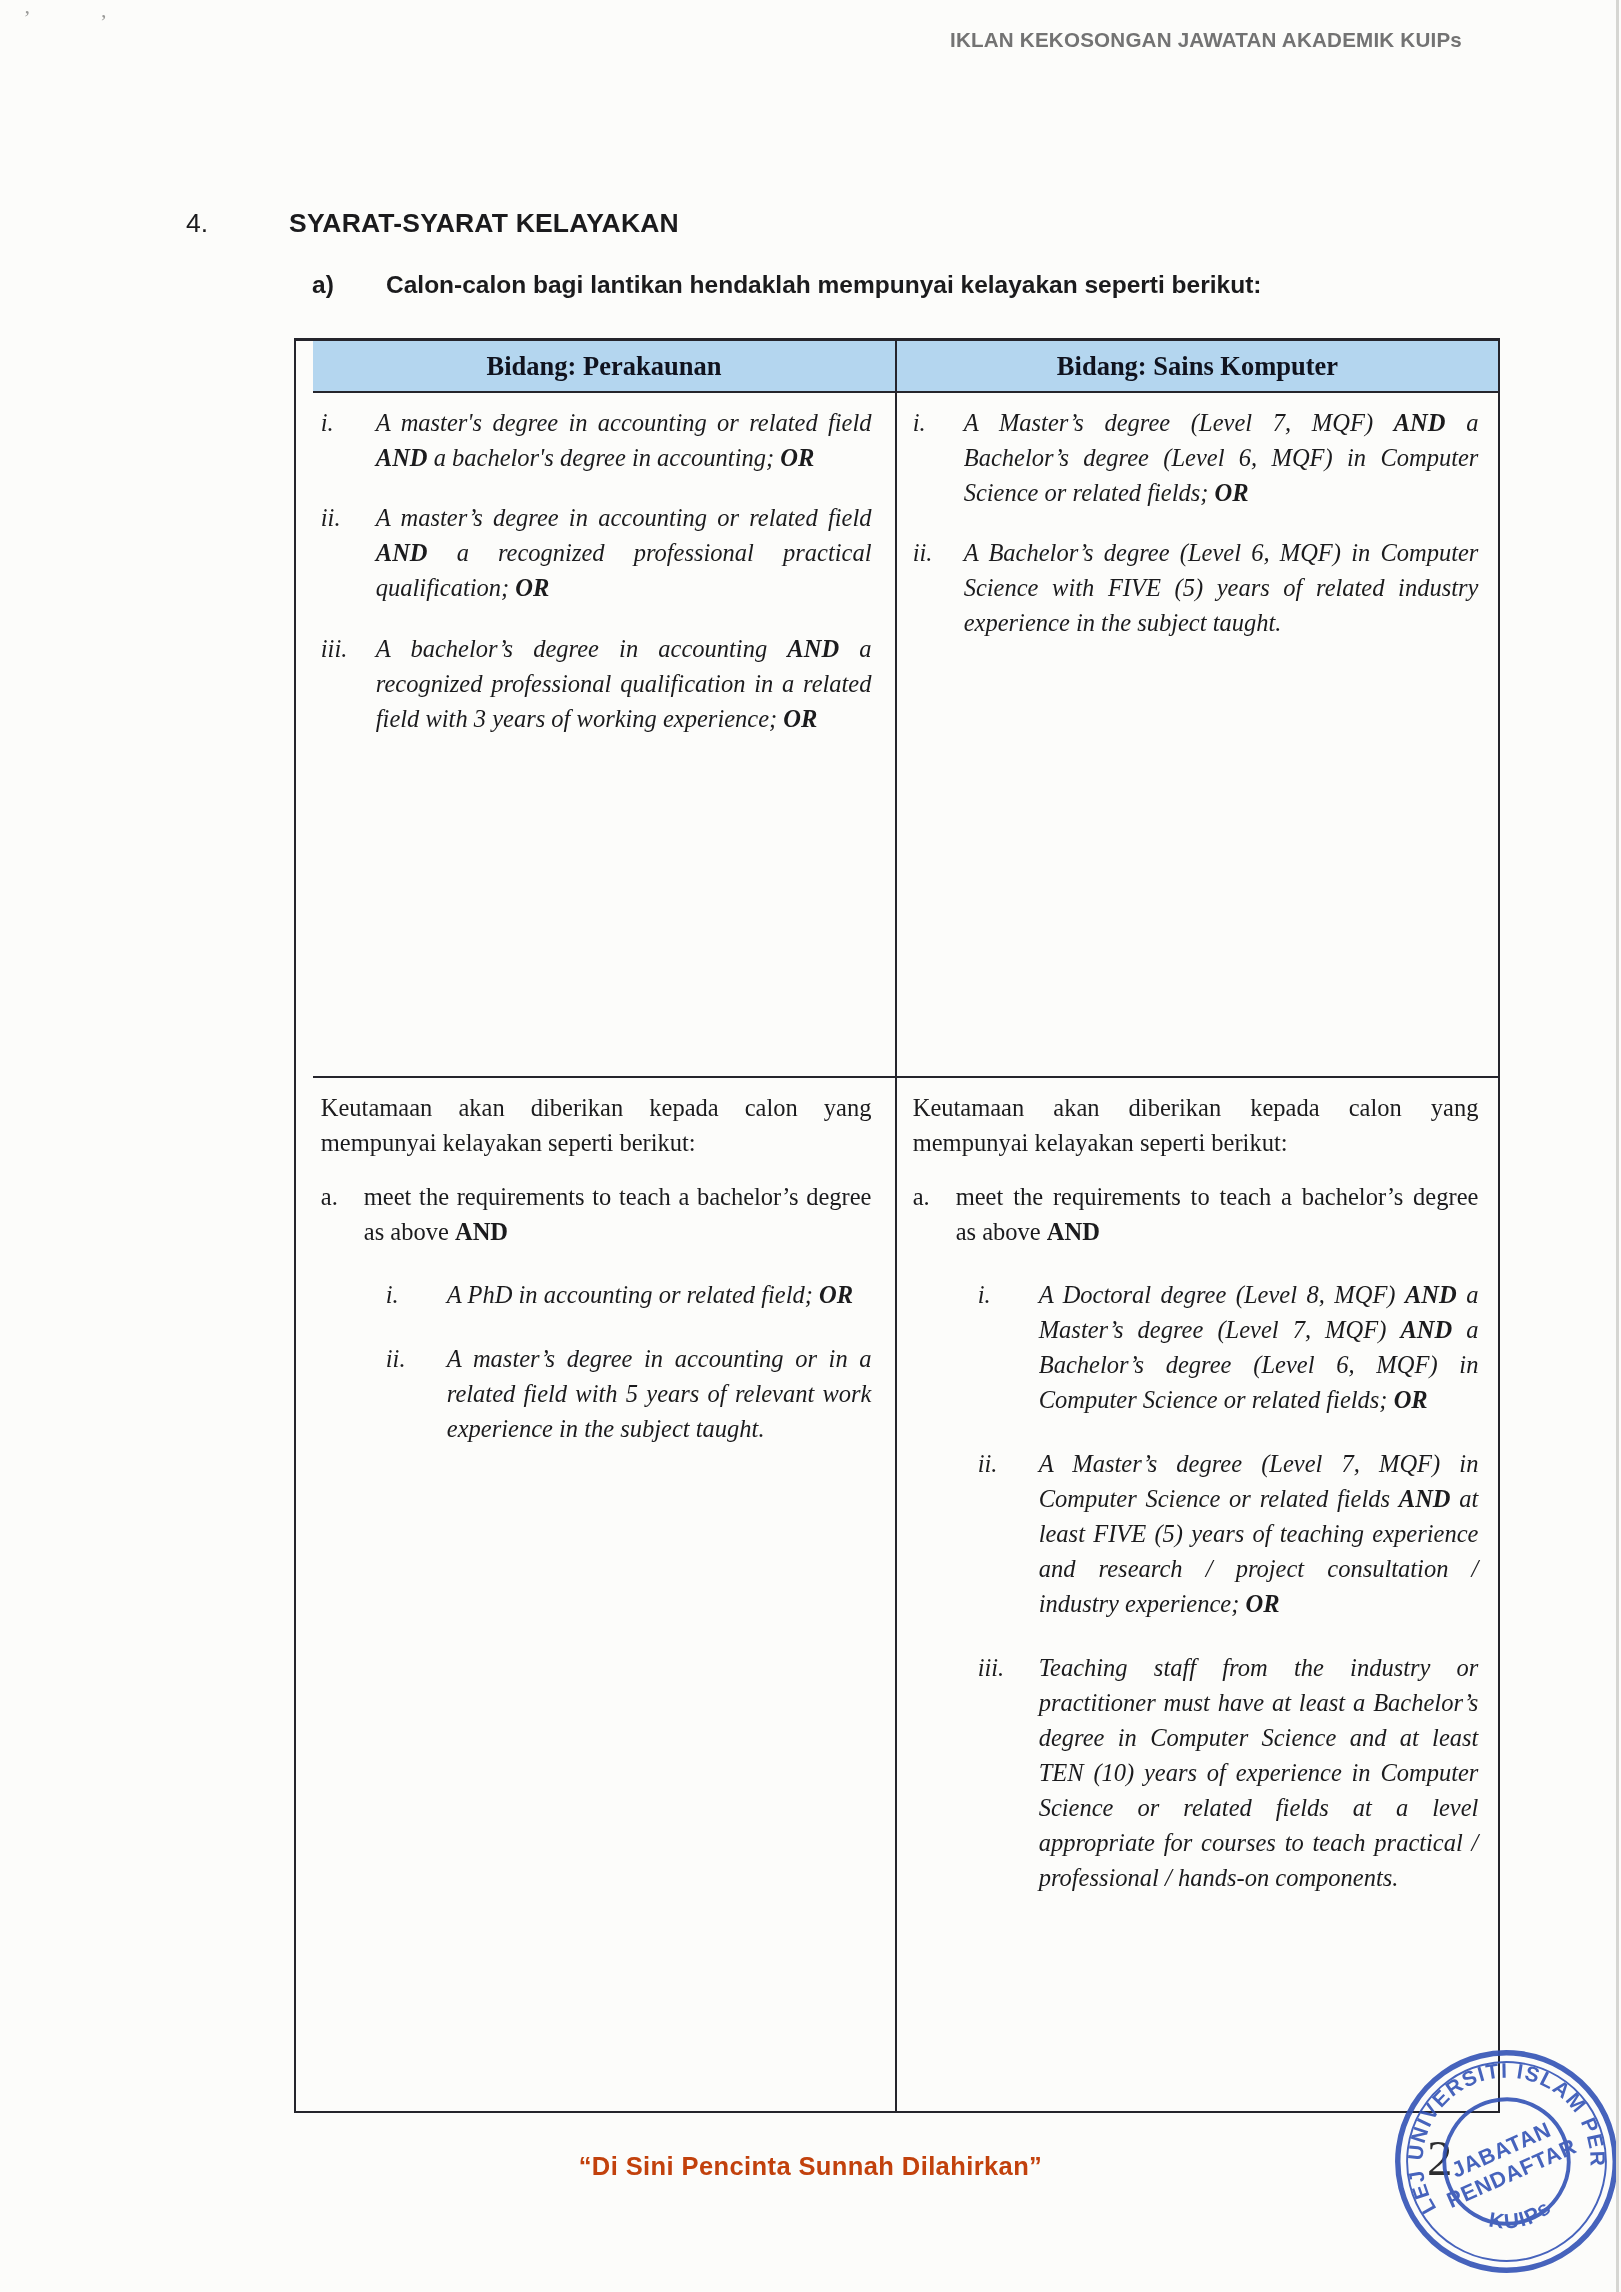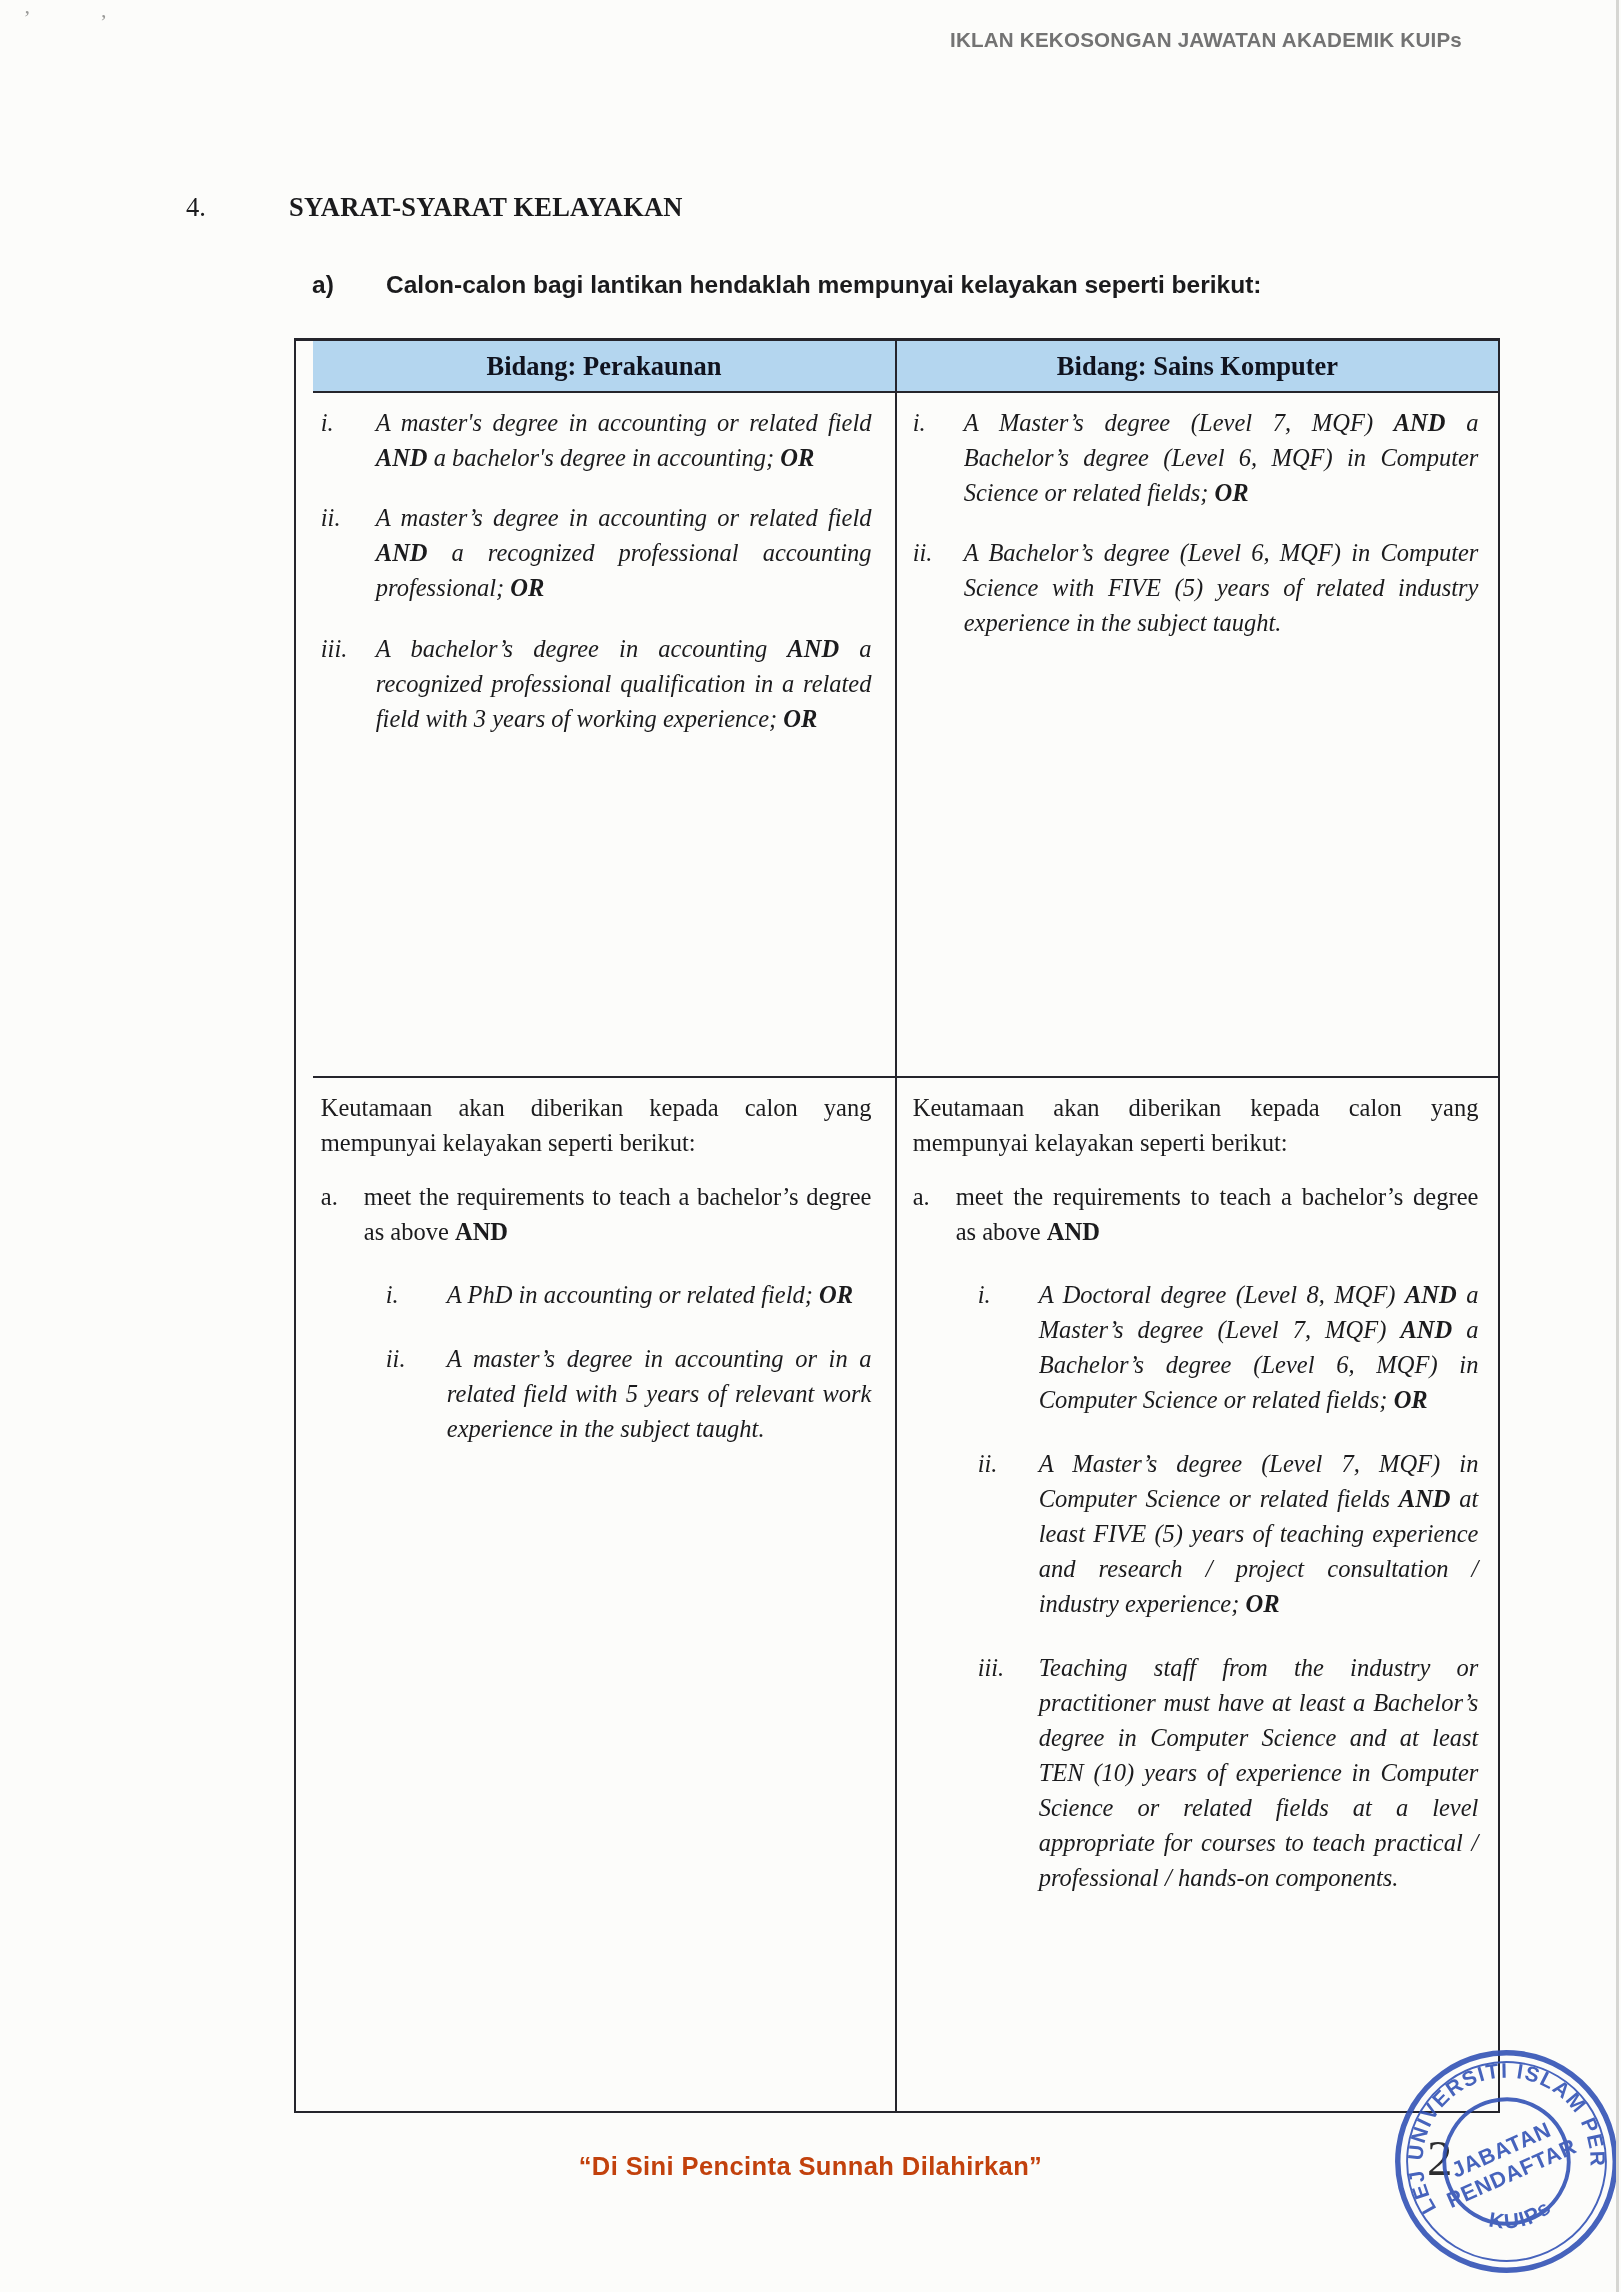--- a/index.html
+++ b/index.html
@@ -11,21 +11,21 @@
   }
   .scan-edge { position: absolute; right: 2px; top: 0; width: 2.9px; height: 100%; background: #d6d6d2; }
   .artifact { position: absolute; color: #9a9a98; font-size: 21.6px; }
 
   .doc-header {
     position: absolute; top: 28px; right: 159px;
     font-family: "Liberation Sans", sans-serif; font-weight: bold;
     font-size: 20.6px; letter-spacing: 0.2px; color: #737373;
   }
 
-  .section-line { position: absolute; top: 192px; left: 186px; font-family: Liberation Serif, serif; font-size: 26.5px; }
+  .section-line { position: absolute; top: 208px; left: 186px; font-family: Liberation Sans, sans-serif; font-size: 26.5px; }
   .sec-num { display: inline-block; width: 103px; font-weight: normal; }
   .sec-title { font-weight: bold; letter-spacing: 0.2px; }
 
   .sub-line { position: absolute; top: 271px; left: 312px; font-family: "Liberation Sans", sans-serif; font-size: 24.5px; font-weight: bold; }
   .sub-letter { display: inline-block; width: 74px; }
 
   .qtable {
     position: absolute; left: 294px; top: 338px; width: 1206px;
     border: 2.9px solid #25252c; border-top-width: 3.9px;
     font-size: 24.5px; line-height: 35px; padding-left: 17px;
@@ -96,21 +96,21 @@
     </div>
 
     <div class="trow row1">
       <div class="td c-left">
         <div class="li">
           <span class="num">i.</span>
           <div class="txt"><span>A master's degree in accounting or related field </span><b>AND</b><span> a bachelor's degree in accounting; </span><b>OR</b></div>
         </div>
         <div class="li">
           <span class="num">ii.</span>
-          <div class="txt"><span>A master’s degree in accounting or related field </span><b>AND</b><span> a recognized professional accounting professional; </span><b>OR</b></div>
+          <div class="txt"><span>A master’s degree in accounting or related field </span><b>AND</b><span> a recognized professional practical qualification; </span><b>OR</b></div>
         </div>
         <div class="li">
           <span class="num">iii.</span>
           <div class="txt"><span>A bachelor’s degree in accounting </span><b>AND</b><span> a recognized professional qualification in a related field with 3 years of working experience; </span><b>OR</b></div>
         </div>
       </div>
       <div class="td c-right">
         <div class="li">
           <span class="num">i.</span>
           <div class="txt"><span>A Master’s degree (Level 7, MQF) </span><b>AND</b><span> a Bachelor’s degree (Level 6, MQF) in Computer Science or related fields; </span><b>OR</b></div>

